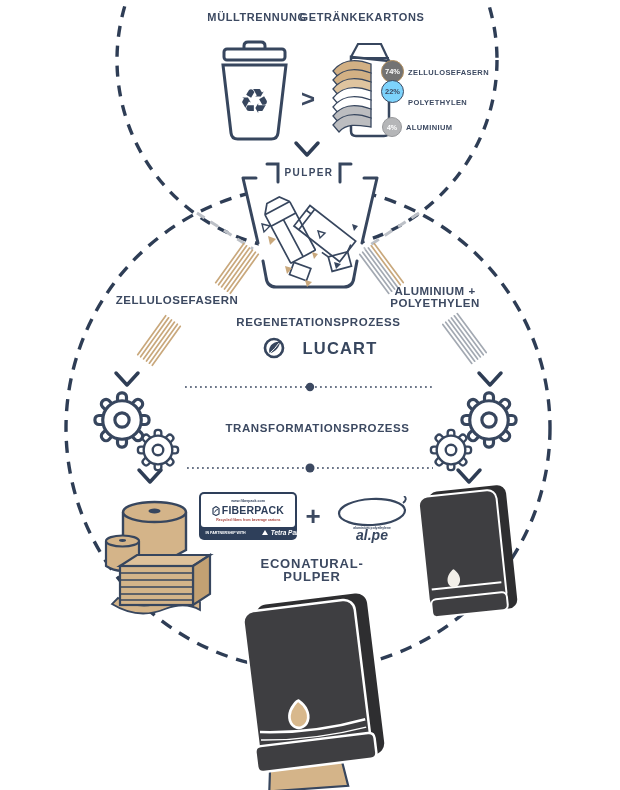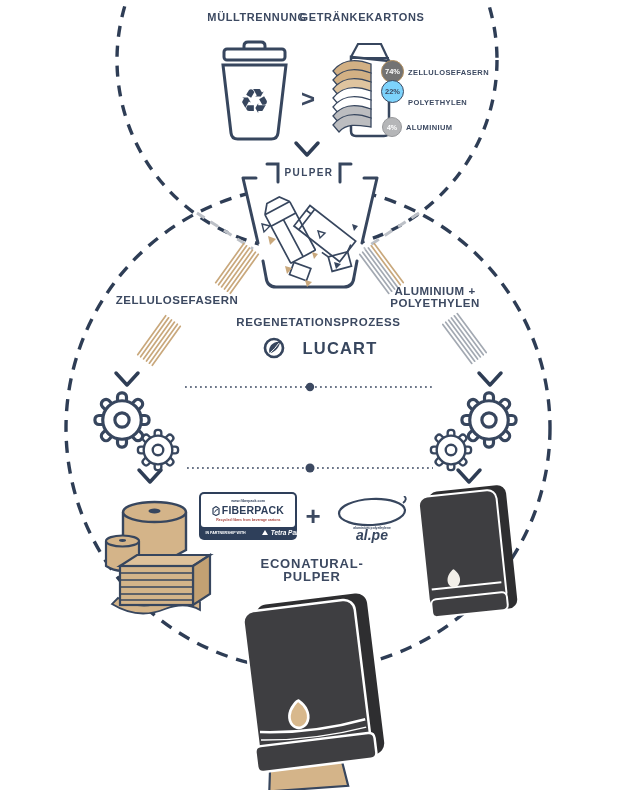--- a/index.html
+++ b/index.html
@@ -267,20 +267,21 @@
 
   <div class="lucart">
     <svg width="23" height="23" viewBox="-12 -12 24 24">
       <circle r="9.4" fill="none" stroke="#37465e" stroke-width="2.8"></circle>
       <path d="M-4.5,5.5 C-7,-1 -1,-7.5 6.5,-6.5 C5.5,-1.5 3,3.5 -4.5,5.5 Z" fill="#37465e"></path>
       <path d="M-4,5 Q1,1 5,-5" fill="none" stroke="#fff" stroke-width="1"></path>
     </svg>
     <span class="lucart-name">LUCART</span>
   </div>
 
+  <div class="lbl proc" style="left:309px;top:428px">TRANSFORMATIONSPROZESS</div>
 
   <div class="fiberpack">
     <div class="fp-inner">
       <div class="fp-url">www.fiberpack.com</div>
       <div class="fp-name-row">
         <svg class="fp-icon" width="8" height="10" viewBox="0 0 8 10">
           <polygon points="1,2.5 4,0.5 7,2.5 7,8 4,9.5 1,8" fill="none" stroke="#2e3f5a" stroke-width="1.2"></polygon>
           <path d="M2.5,6.5 Q4,3 6,3.5" fill="none" stroke="#2e3f5a" stroke-width="1"></path>
         </svg>
         <span class="fp-name">FIBERPACK</span>

